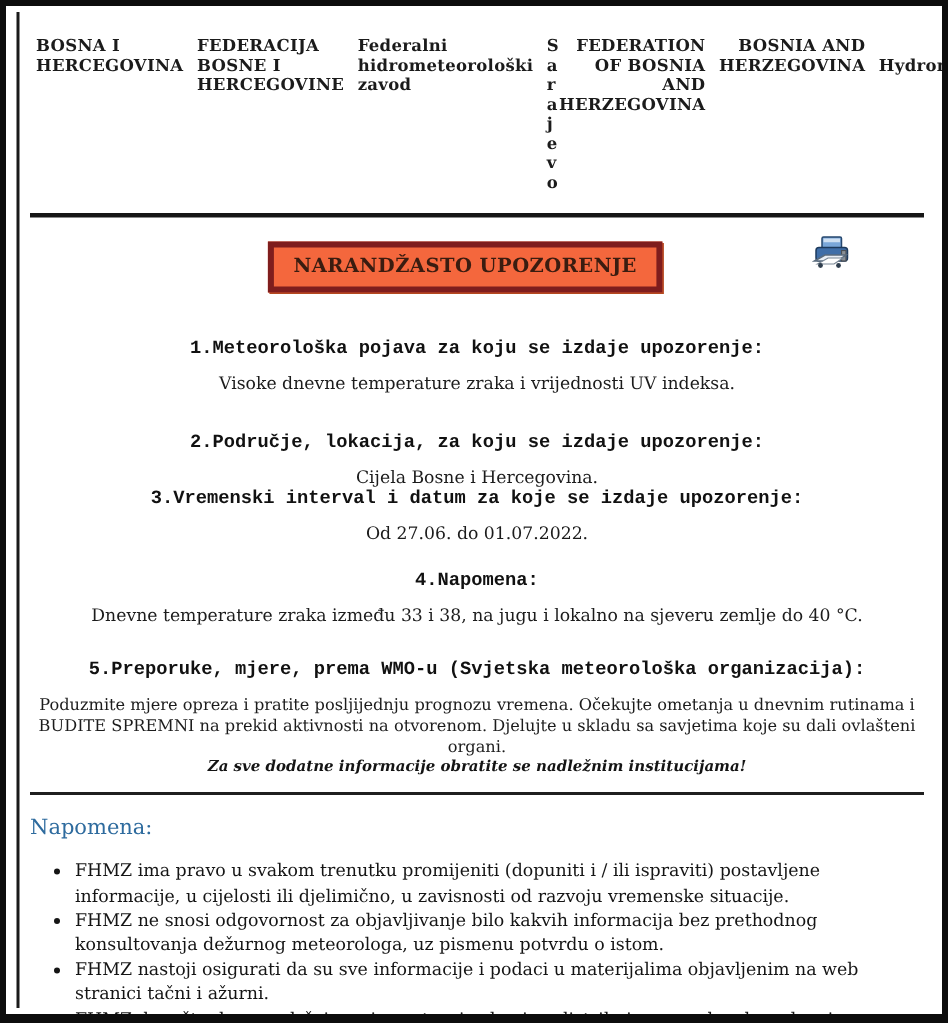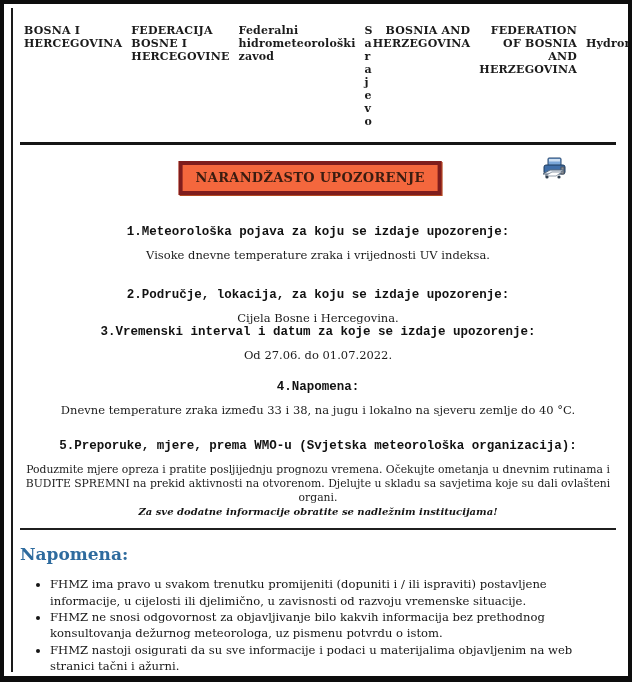--- a/index.html
+++ b/index.html
@@ -49,41 +49,41 @@
   .s3 { }
   .s4 { margin-top:18px; }
   .s5 { margin-top:22px; }
   .s5 .section-body { font-size:10.8px; line-height:1.3; margin-top:10px; padding:0 2px; }
   .section-emphasis { font-weight:bold; font-style:italic; font-size:10px; color:#141414; margin-top:1px; }
 
   .rule-mid { height:2px; background:#1f1f1f; margin:11px 2px 0 2px; }
 
   
   .notes { padding:14px 6px 0 2px; }
-  .notes-heading { font-weight:bold; font-size:17px; }
+  .notes-heading { font-weight:normal; font-size:14px; }
   .notes-list { margin:12px 0 0 30px; }
   .notes-list li { font-size:11.6px; color:#151515; line-height:1.42; }
 </style>
 </head>
 <body>
 
 <div class="page">
   <div class="inner-frame"></div>
   <div class="content">
 
     <div class="header">
       <div class="header-col left">
         <div class="header-line">BOSNA I HERCEGOVINA</div>
         <div class="header-line">FEDERACIJA BOSNE I HERCEGOVINE</div>
         <div class="header-line">Federalni hidrometeorološki zavod</div>
         <div class="header-line">S a r a j e v o</div>
       </div>
       <div class="header-col right">
+        <div class="header-line">FEDERATION OF BOSNIA AND HERZEGOVINA</div>
         <div class="header-line">BOSNIA AND HERZEGOVINA</div>
-        <div class="header-line">FEDERATION OF BOSNIA AND HERZEGOVINA</div>
         <div class="header-line">Federal Hydrometeorological Institute</div>
         <div class="header-line">S a r a j e v o</div>
       </div>
     </div>
 
     <div class="rule-thick"></div>
 
     <div class="banner-row">
       <div class="banner" id="banner" style="background: rgb(244, 103, 61); color: rgb(58, 28, 16);">NARANDŽASTO UPOZORENJE</div>
       <span class="printer">

